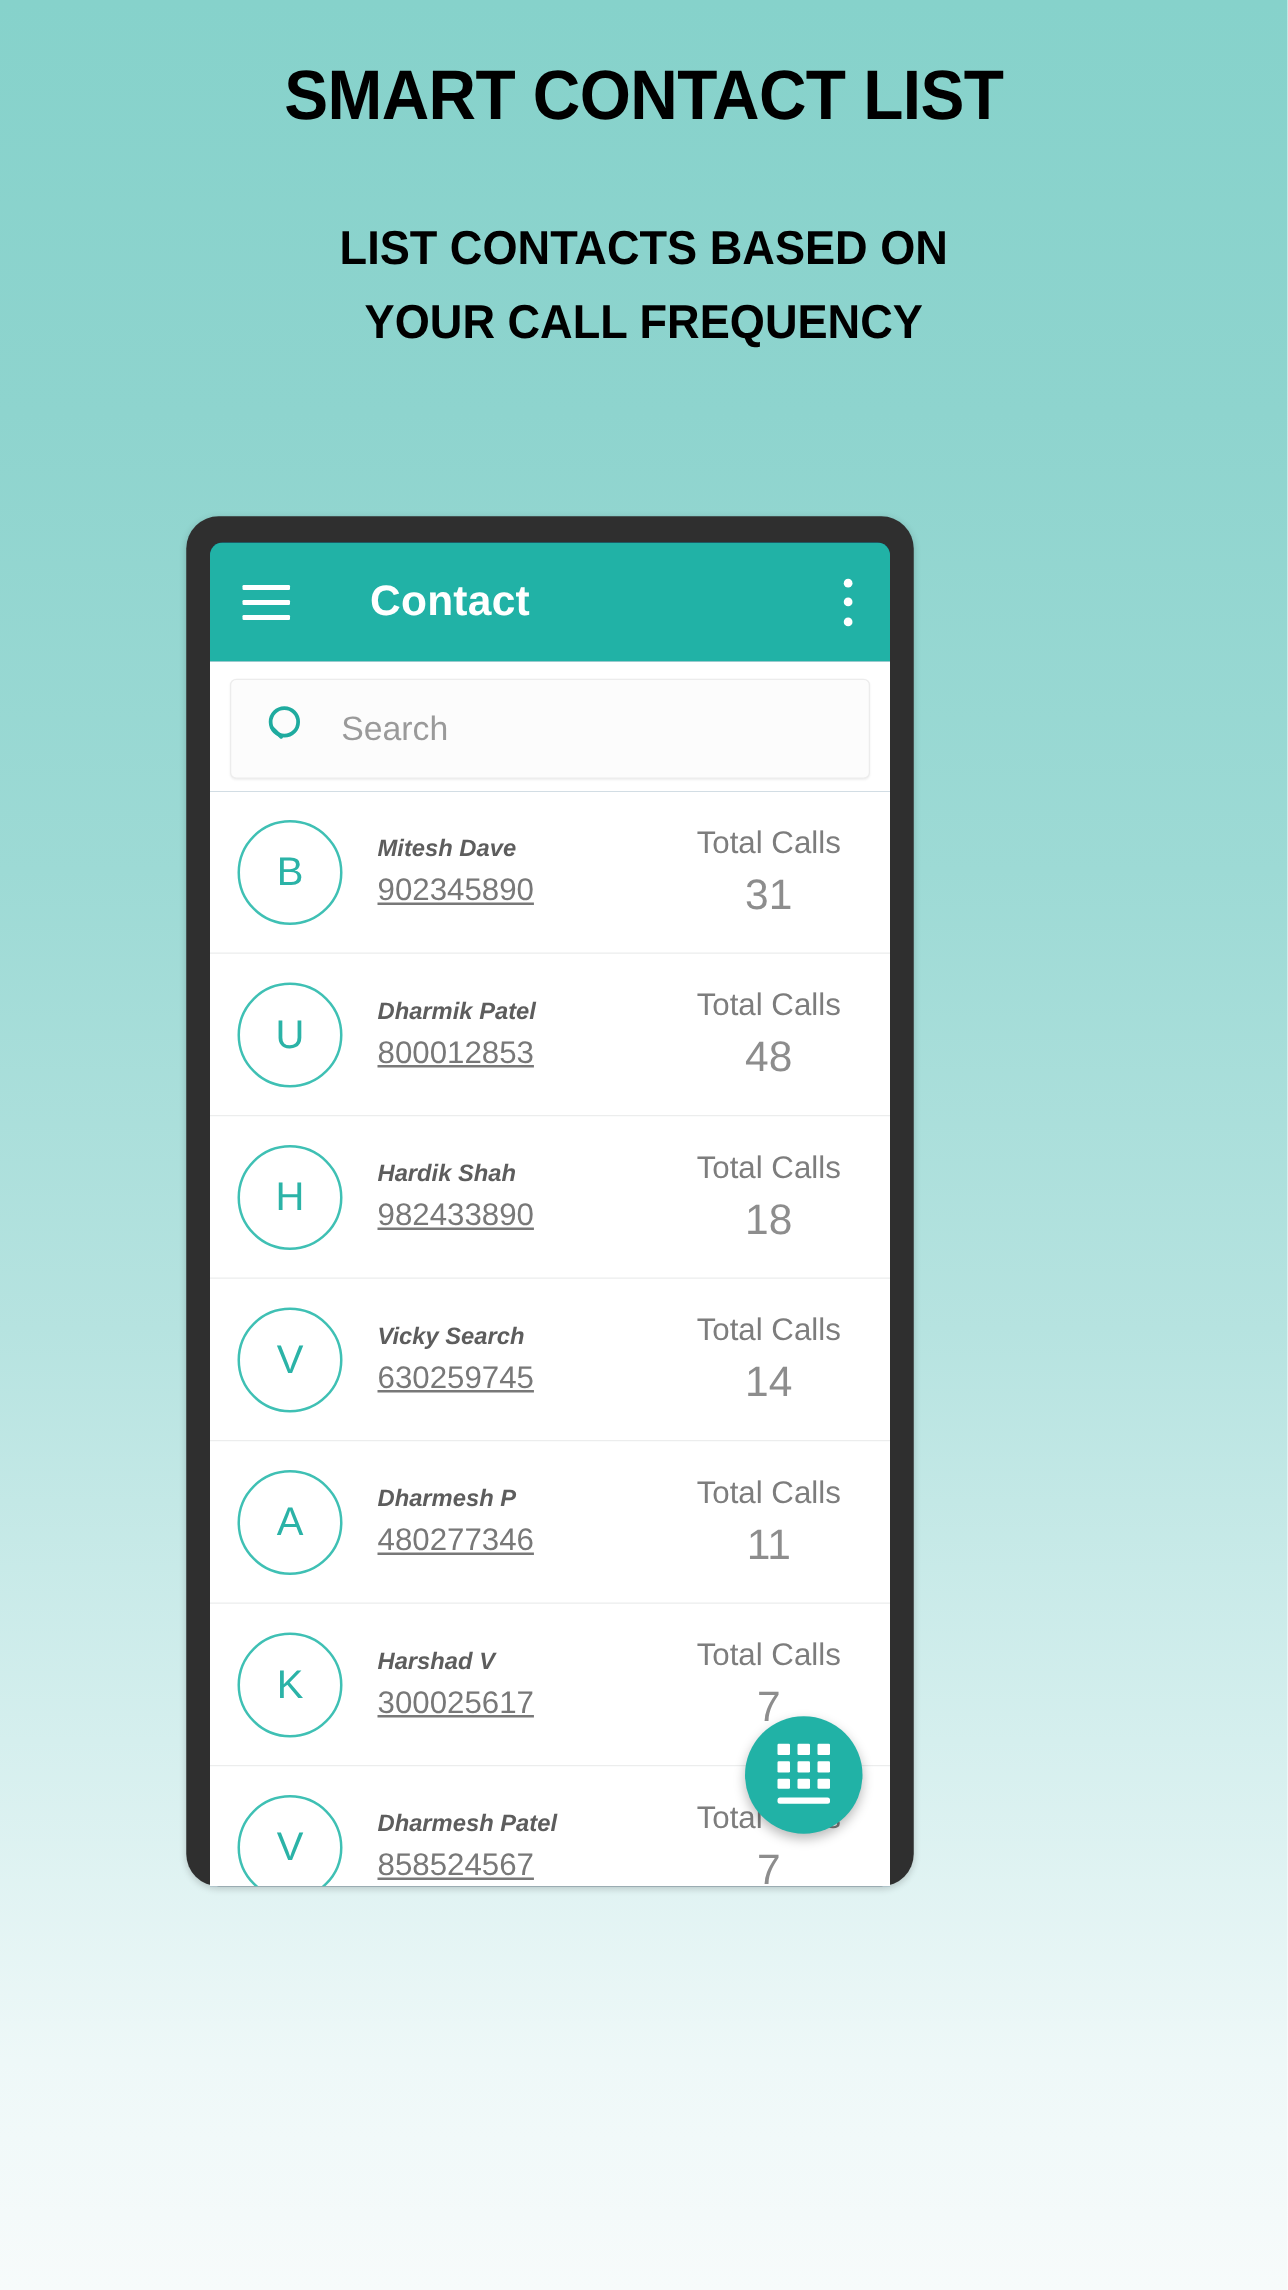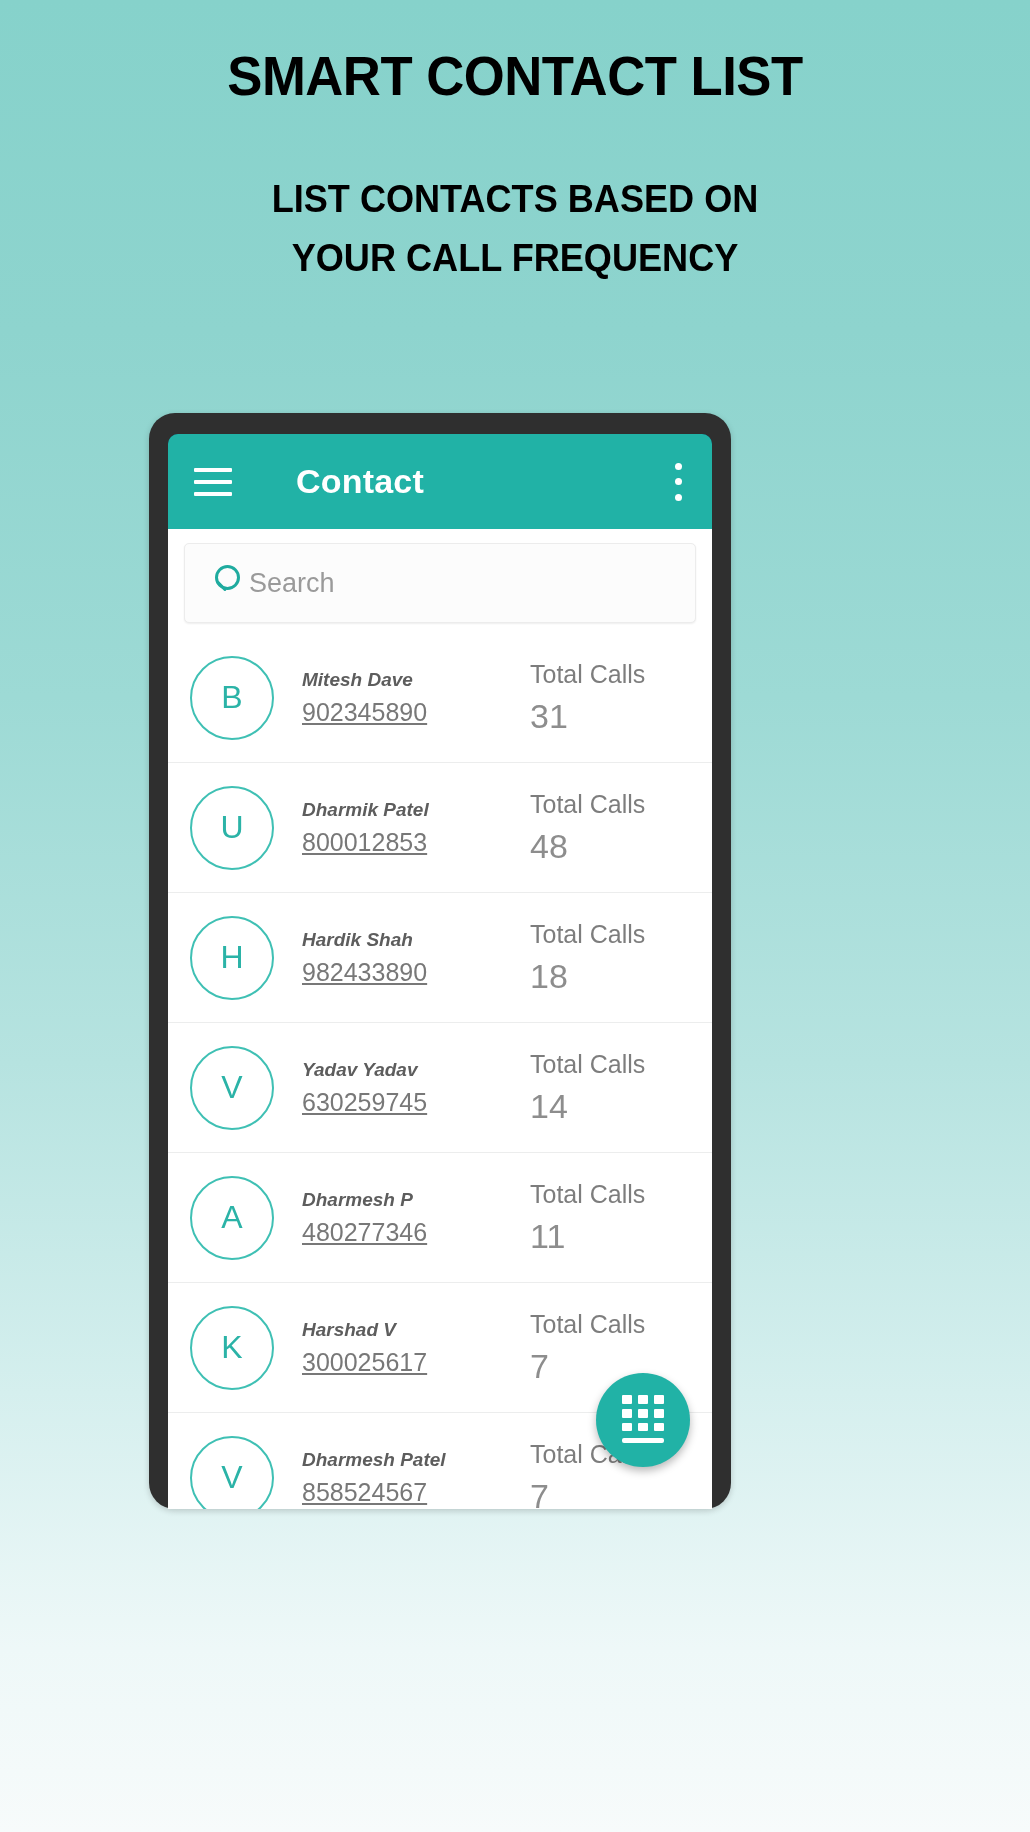--- a/index.html
+++ b/index.html
@@ -97,21 +97,21 @@
     position:absolute;left:4px;top:1px;
     width:25px;height:25px;border:3px solid #1fab9f;border-radius:50%;
     box-sizing:border-box;
   }
   .search-icon .handle{
     position:absolute;left:2px;top:25px;
     width:13px;height:3px;background:#1fab9f;
     transform:rotate(45deg);transform-origin:right center;border-radius:2px;
   }
   .search-placeholder{
-    color:#9a9a9a;font-size:27px;
+    margin-left:24px;color:#9a9a9a;font-size:27px;
   }
 
   
   .list{background:#ffffff;}
   .row{
     display:flex;align-items:center;
     height:130px;
     border-bottom:1px solid #eceded;
     padding:0 12px 0 22px;
     box-sizing:border-box;
@@ -125,21 +125,21 @@
   }
   .row-main{flex:1 1 auto;margin-left:28px;min-width:0;}
   .c-name{
     font-size:19px;font-style:italic;font-weight:bold;color:#5d5d5d;
     white-space:nowrap;
   }
   .c-phone{
     font-size:25px;color:#787878;margin-top:7px;white-space:nowrap;text-decoration:underline;
   }
   .row-right{
-    flex:0 0 auto;text-align:left;width:170px;
+    flex:0 0 auto;text-align:center;width:170px;
     color:#8a8a8a;
   }
   .calls-label{font-size:25px;color:#7d7d7d;}
   .calls-count{font-size:34px;color:#8d8d8d;margin-top:8px;}
 
   
   .fab{
     position:absolute;right:22px;bottom:42px;
     width:94px;height:94px;border-radius:50%;
     background:#21b2a6;
@@ -224,21 +224,21 @@
             <div class="c-phone">982433890</div>
           </div>
           <div class="row-right">
             <div class="calls-label">Total Calls</div>
             <div class="calls-count">18</div>
           </div>
         </div>
         <div class="row">
           <div class="avatar">V</div>
           <div class="row-main">
-            <div class="c-name">Yadav Yadav</div>
+            <div class="c-name">Vicky Search</div>
             <div class="c-phone">630259745</div>
           </div>
           <div class="row-right">
             <div class="calls-label">Total Calls</div>
             <div class="calls-count">14</div>
           </div>
         </div>
         <div class="row">
           <div class="avatar">A</div>
           <div class="row-main">

